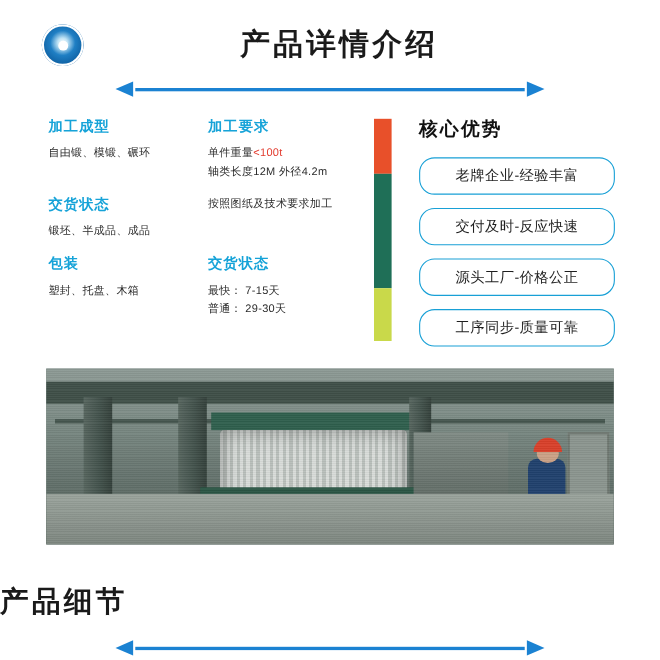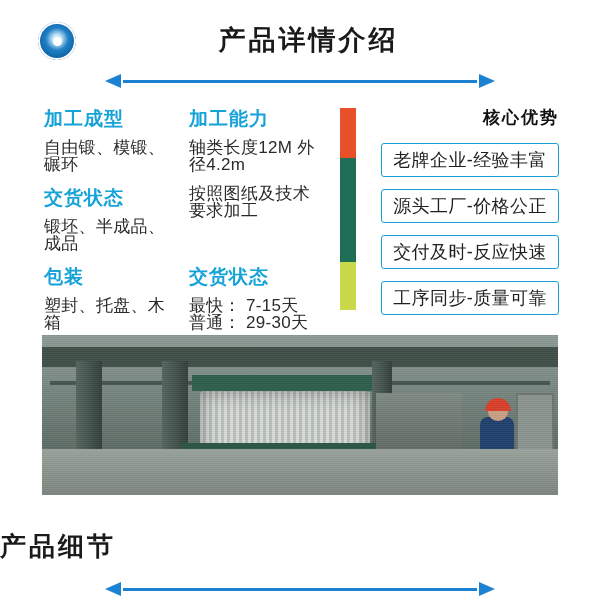--- a/index.html
+++ b/index.html
@@ -103,28 +103,28 @@
     display: flex;
     margin-bottom: 12px;
   }
   .spec-col {
     width: 145px;
     box-sizing: border-box;
     padding-right: 8px;
   }
   .spec-label {
     color: #16a3d8;
-    font-size: 19px;
+    font-size: 13px;
     font-weight: bold;
     margin-bottom: 7px;
     letter-spacing: 1px;
   }
   .spec-val {
     color: #2b2b2b;
-    font-size: 17px;
+    font-size: 10px;
     line-height: 17px;
     letter-spacing: 0.3px;
   }
   .spec-val .hl {
     color: #e23b2e;
   }
 
   
   .stripe {
     position: absolute;
@@ -136,34 +136,34 @@
   .stripe div { width: 100%; }
 
   
   .adv {
     position: absolute;
     left: 381px;
     top: 0;
     width: 178px;
   }
   .adv-title {
-    text-align: right;
+    text-align: left;
     font-size: 17px;
     font-weight: bold;
     color: #111;
     letter-spacing: 2px;
     margin-bottom: 14px;
   }
   .adv-item {
     border: 1.5px solid #18a0d6;
-    border-radius: 3px;
+    border-radius: 14px;
     height: 32px;
     line-height: 32px;
     text-align: center;
-    font-size: 18px;
+    font-size: 13px;
     color: #1f1f1f;
     margin-bottom: 12px;
     letter-spacing: 0.4px;
   }
 
   
   .photo {
     position: relative;
     margin: 4px auto 0;
     width: 516px;
@@ -262,21 +262,24 @@
 <div class="spec-area">
 
   <div class="spec-grid">
 
     <div class="spec-row">
       <div class="spec-col">
         <div class="spec-label">加工成型</div>
         <div class="spec-val">自由锻、模锻、碾环</div>
       </div>
       <div class="spec-col">
-        <div class="spec-label">加工能力</div>
+        <div class="spec-label">加工要求</div>
+        <div class="spec-val">
+          <span>单件重量</span><span class="hl">&lt;100t</span>
+        </div>
         <div class="spec-val">轴类长度12M 外径4.2m</div>
       </div>
     </div>
 
     <div class="spec-row">
       <div class="spec-col">
         <div class="spec-label">交货状态</div>
         <div class="spec-val">锻坯、半成品、成品</div>
       </div>
       <div class="spec-col">
@@ -301,22 +304,22 @@
   <div class="stripe">
     <div style="height:50px;background:#e8502a"></div>
     <div style="height:52px;background:#1f6f57"></div>
     <div style="height:52px;background:#1f6f57"></div>
     <div style="height:48px;background:#c9d94a"></div>
   </div>
 
   <div class="adv">
     <div class="adv-title">核心优势</div>
     <div class="adv-item">老牌企业-经验丰富</div>
+    <div class="adv-item">交付及时-反应快速</div>
     <div class="adv-item">源头工厂-价格公正</div>
-    <div class="adv-item">交付及时-反应快速</div>
     <div class="adv-item">工序同步-质量可靠</div>
   </div>
 
 </div>
 
 <div class="photo">
   <div class="sky"></div>
   <div class="beam"></div>
   <div class="col c1"></div>
   <div class="col c2"></div>

